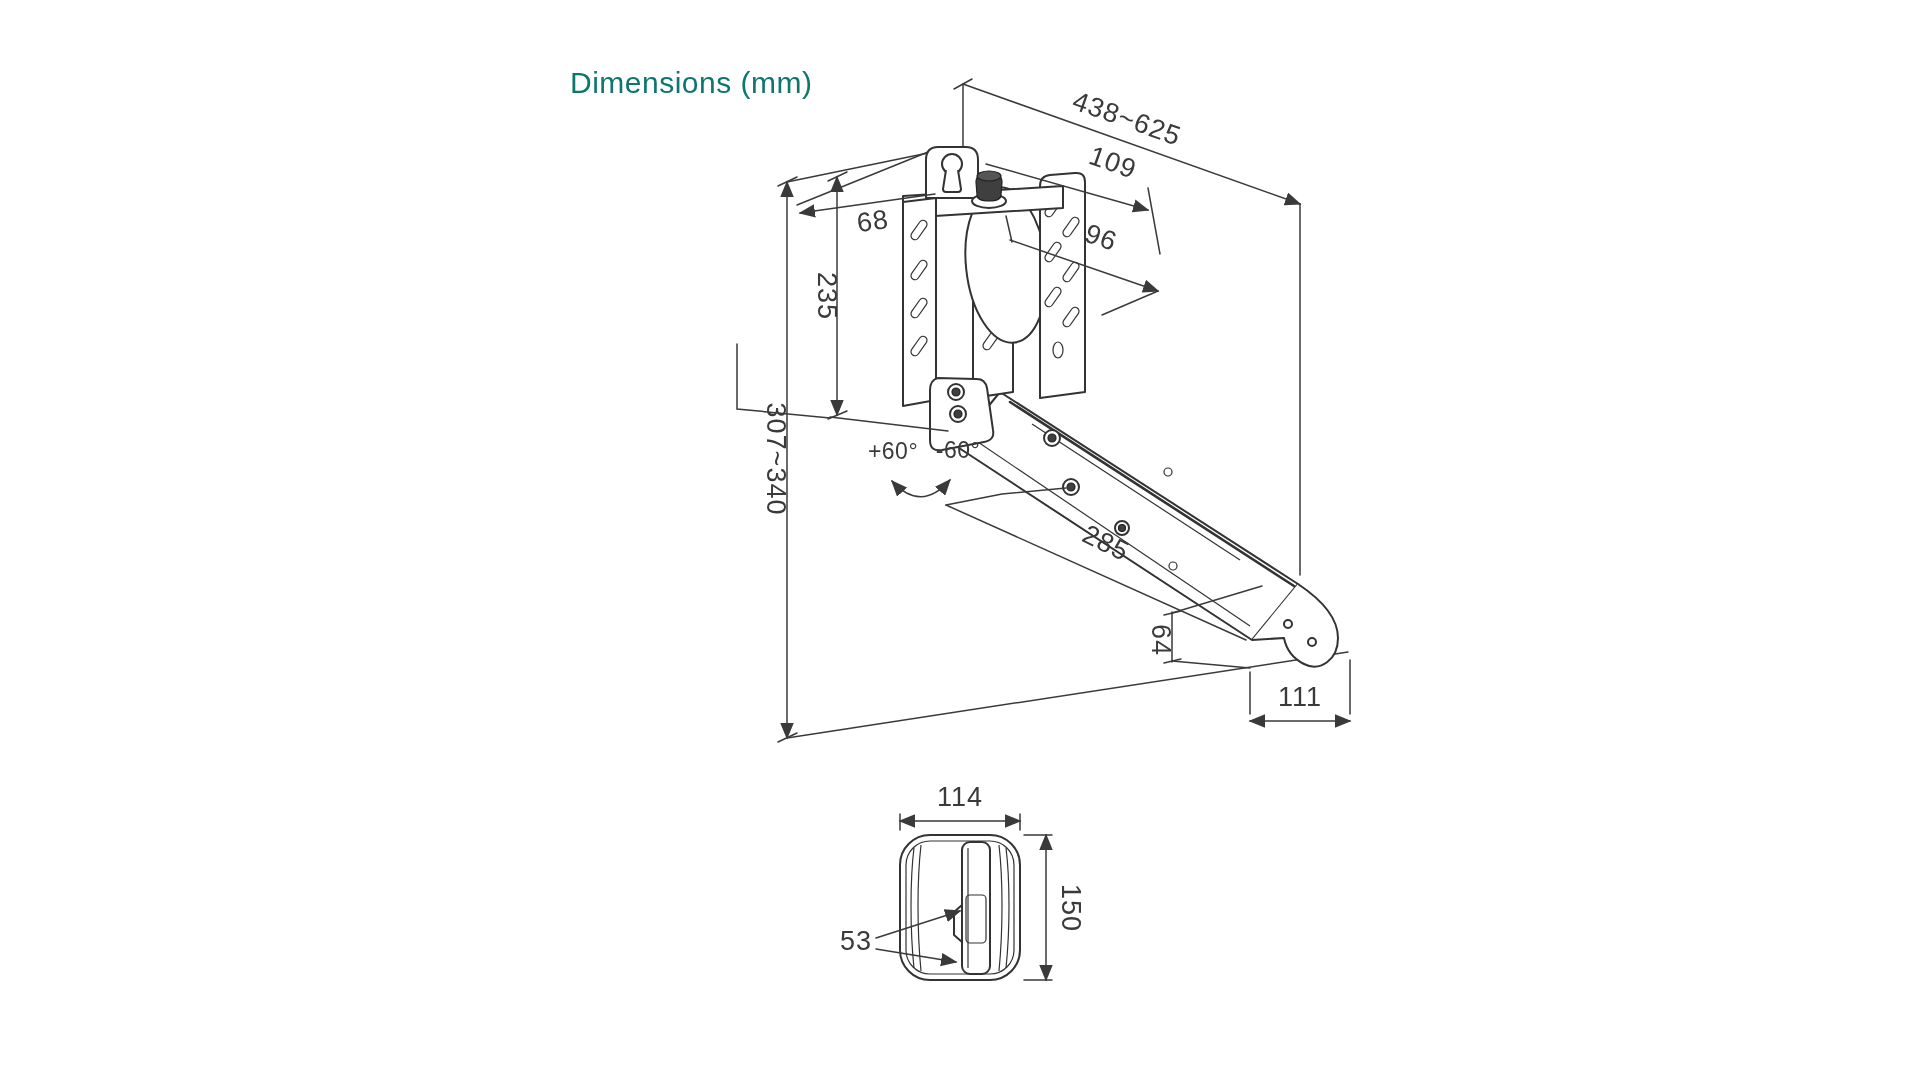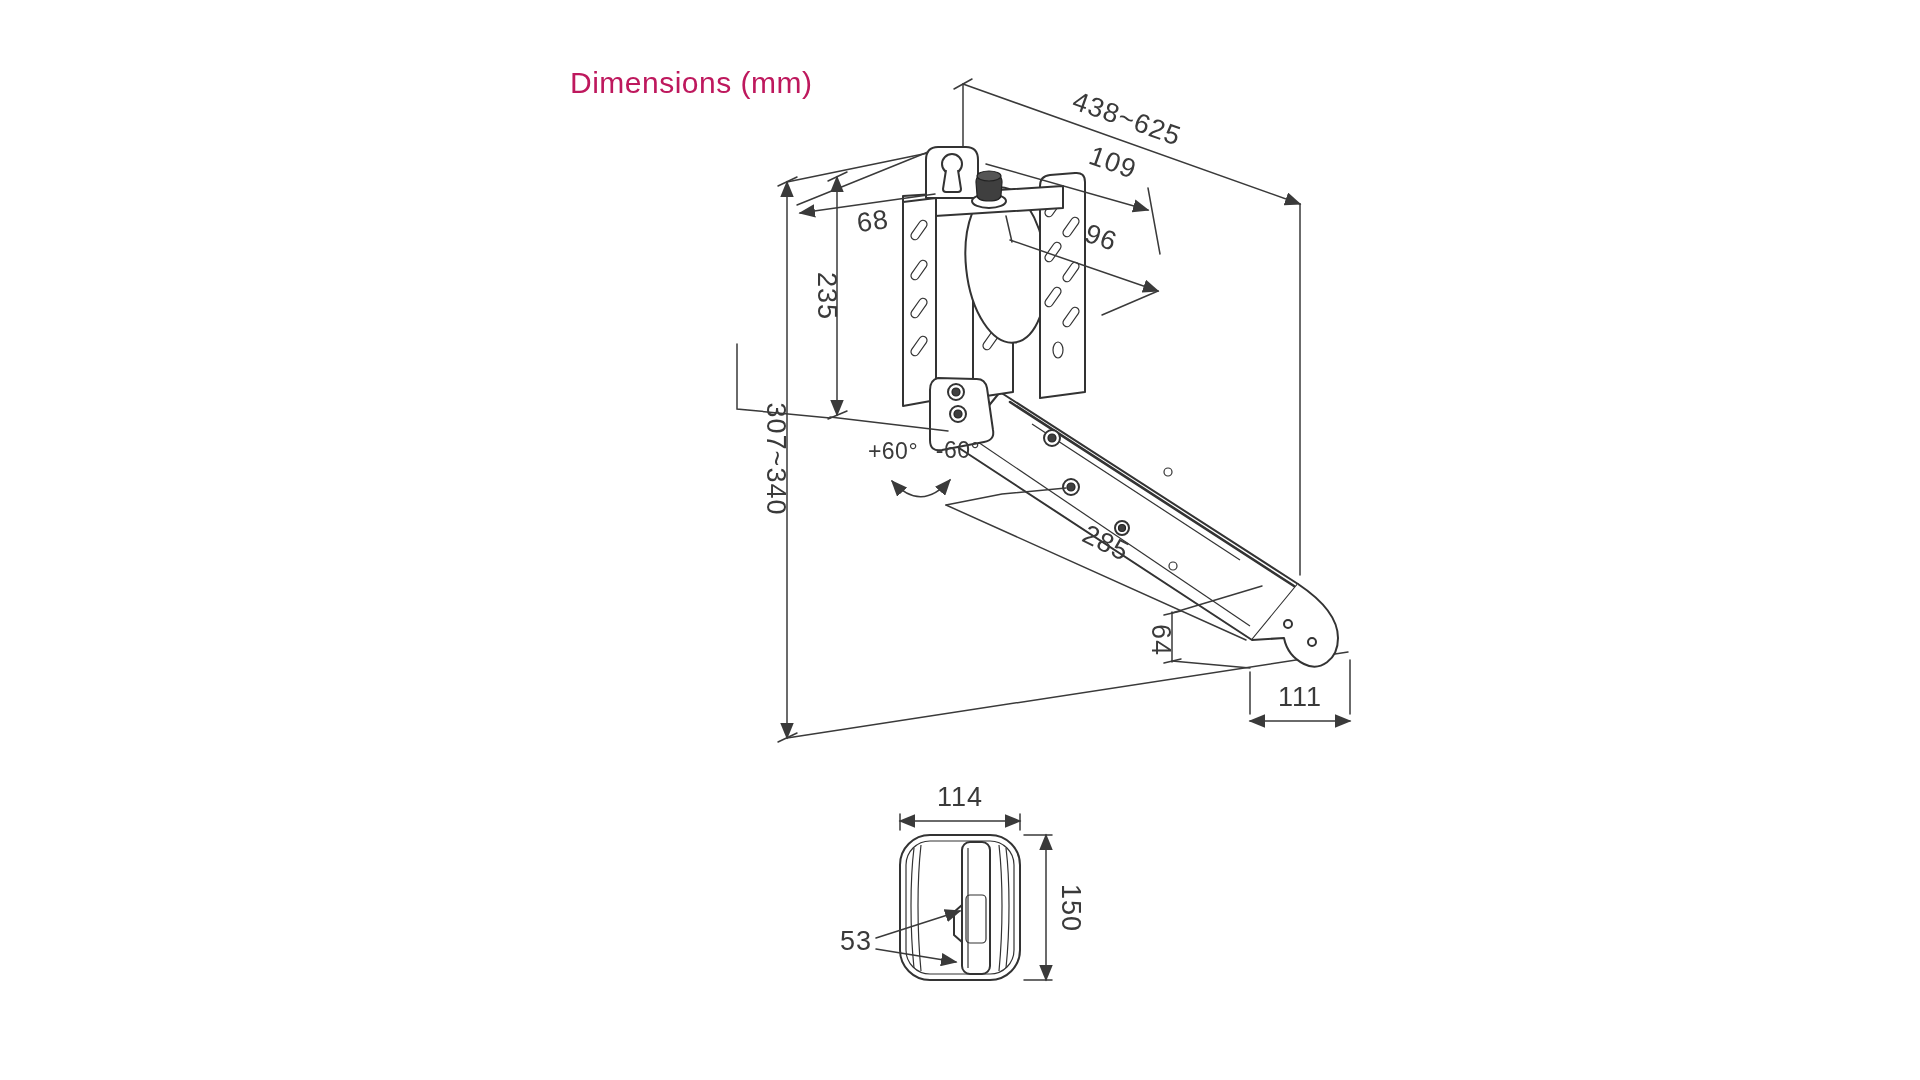--- a/index.html
+++ b/index.html
@@ -16,21 +16,21 @@
     width: 1920px;
     height: 1080px;
     background: #ffffff;
   }
   .title {
     position: absolute;
     left: 570px;
     top: 66px;
     font-size: 30px;
     font-weight: 500;
-    color: #be185d;
+    color: #0f766e;
     letter-spacing: 0.5px;
   }
   svg { position: absolute; left: 0; top: 0; }
   .part   { fill: none; stroke: #333333; stroke-width: 2;   stroke-linejoin: round; stroke-linecap: round; }
   .partw  { fill: #ffffff; stroke: #333333; stroke-width: 2; stroke-linejoin: round; }
   .thin   { fill: none; stroke: #333333; stroke-width: 1.2; }
   .dimln  { fill: none; stroke: #3a3a3a; stroke-width: 1.5; stroke-linecap: round; }
   .dark   { fill: #3f3f3f; stroke: #222222; stroke-width: 1.2; }
   .dim {
     font-family: "Liberation Sans", sans-serif;

